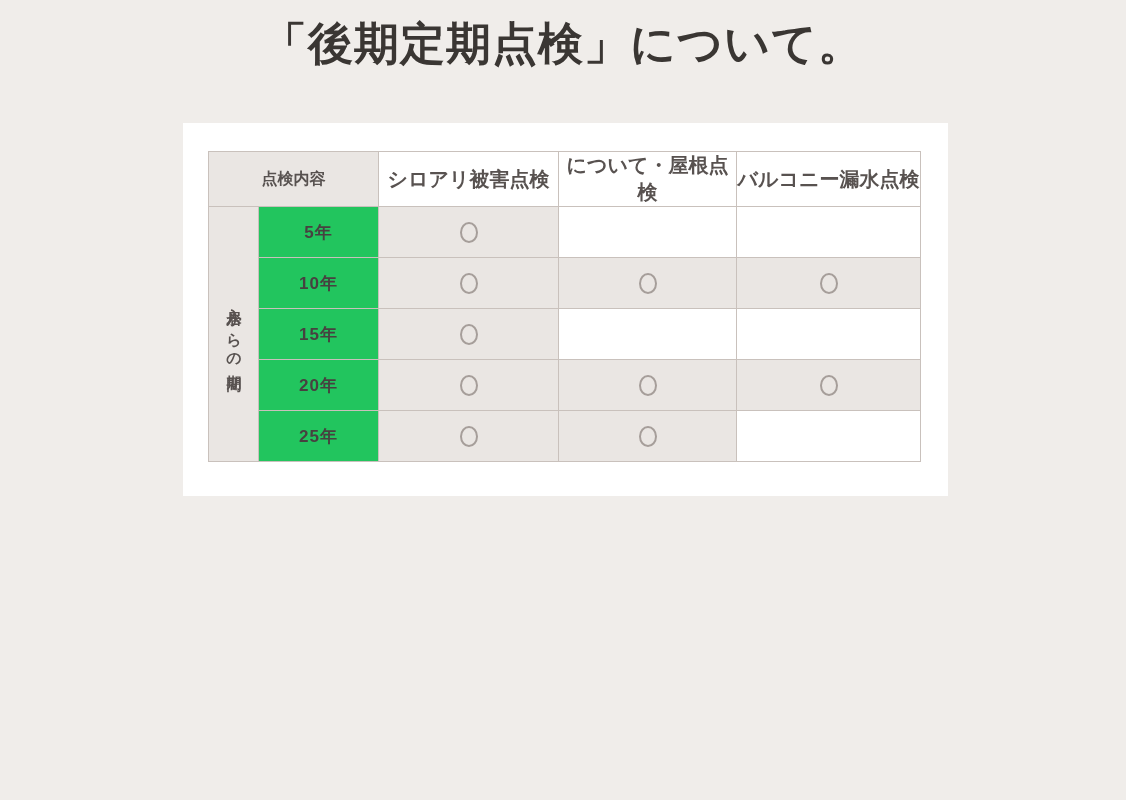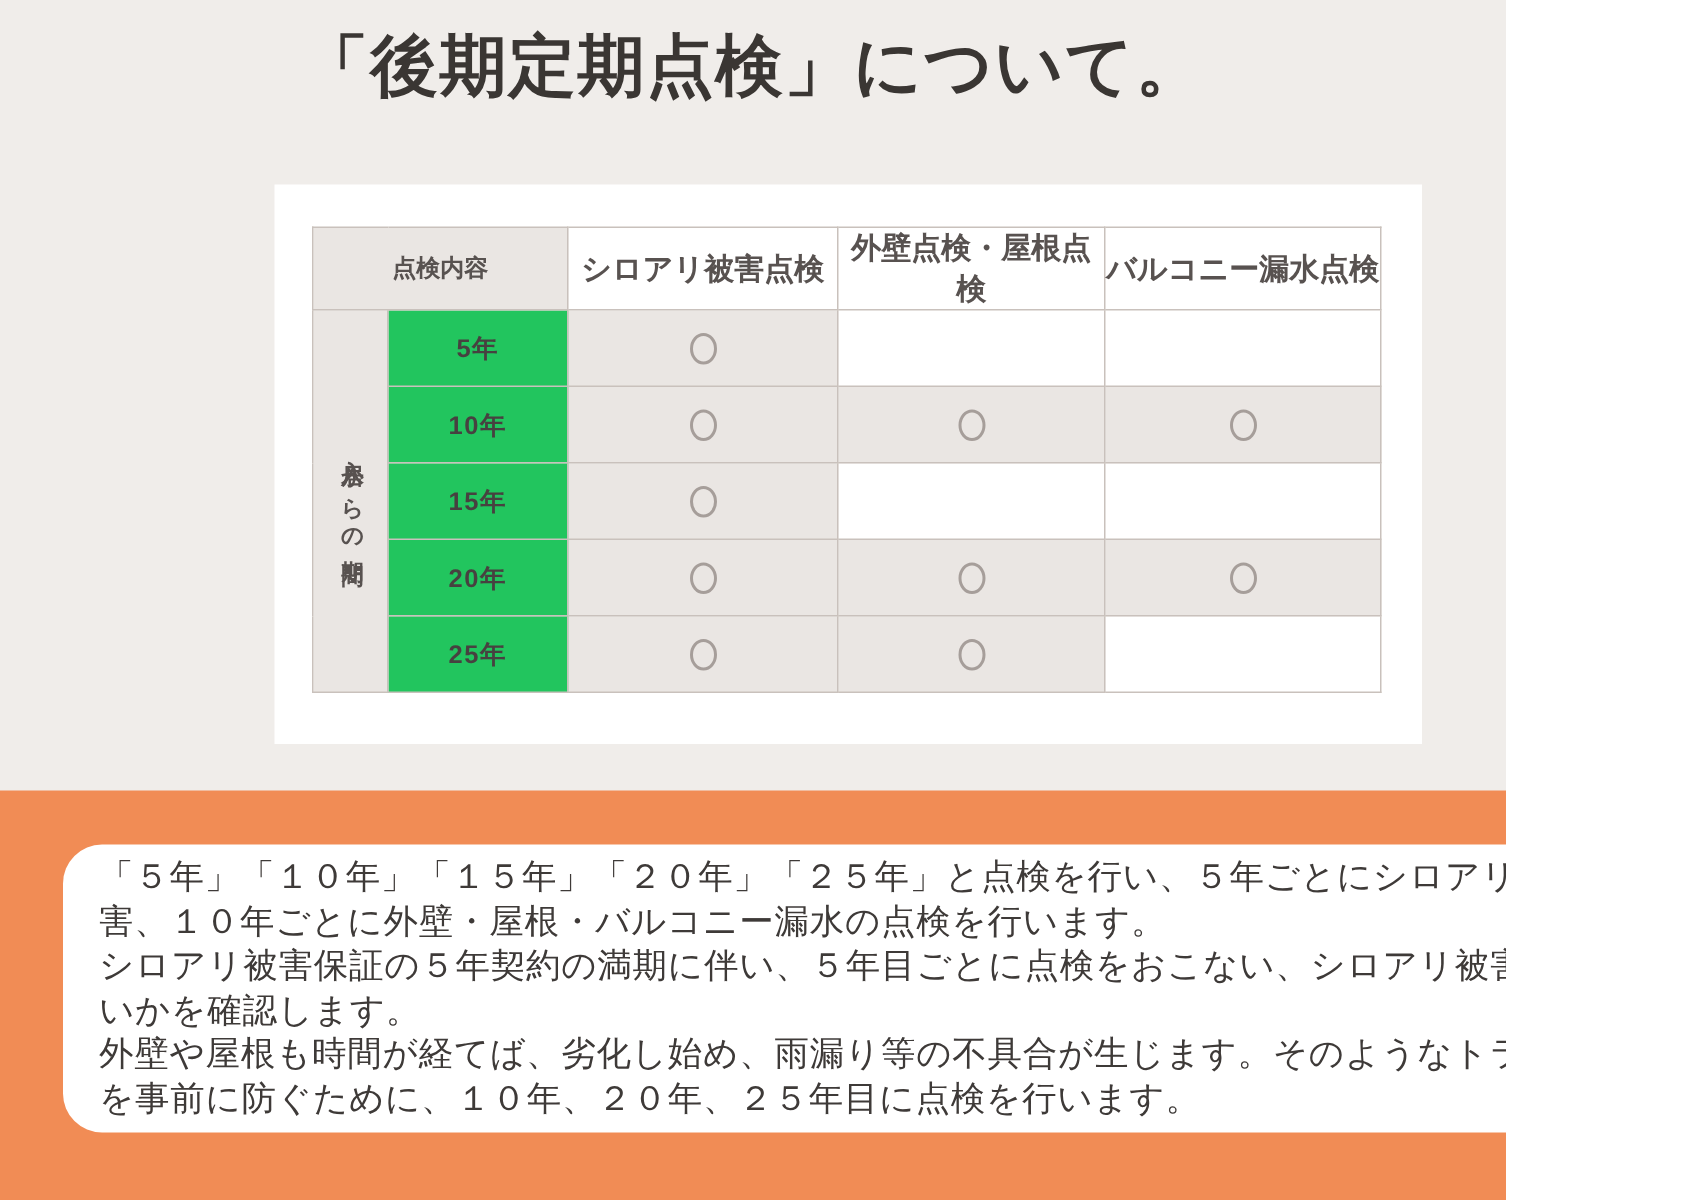--- a/index.html
+++ b/index.html
@@ -1,20 +1,20 @@
 <!DOCTYPE html>
 <html lang="ja"><head>
 <meta charset="utf-8">
 <style>
   html, body { margin: 0; padding: 0; }
   body { font-family: "Liberation Sans", "DejaVu Sans", sans-serif; }
 
   .page {
     position: relative;
-    width: 1004px;
+    width: 1126px;
     height: 800px;
     background: #F0EDEA;
     overflow: hidden;
   }
 
   
   .title {
     position: absolute;
     top: 14px;
     left: 0;
@@ -144,21 +144,21 @@
         <col style="width:50px">
         <col style="width:120px">
         <col style="width:180px">
         <col style="width:178px">
         <col style="width:184px">
       </colgroup>
       <thead>
         <tr>
           <th class="corner" colspan="2">点検内容</th>
           <th class="colhead">シロアリ被害点検</th>
-          <th class="colhead">外壁点検・屋根点検</th>
+          <th class="colhead">について・屋根点検</th>
           <th class="colhead">バルコニー漏水点検</th>
         </tr>
       </thead>
       <tbody id="schedule-body">
           <tr>
             <th rowspan="5" class="vert"><span class="vlabel">入居からの期間</span></th>
             <td class="year">5年</td>
             <td class="markcell has-mark"><span class="mark"></span></td>
             <td class="markcell"></td>
             <td class="markcell"></td>
@@ -184,21 +184,14 @@
           <tr>
             <td class="year">25年</td>
             <td class="markcell has-mark"><span class="mark"></span></td>
             <td class="markcell has-mark"><span class="mark"></span></td>
             <td class="markcell"></td>
           </tr>
         </tbody>
     </table>
   </div>
 
-  <div class="orange-section" style="background:#F18C55;">
-    <div class="description-box">
-      <p>「５年」「１０年」「１５年」「２０年」「２５年」と点検を行い、５年ごとにシロアリ被害、１０年ごとに外壁・屋根・バルコニー漏水の点検を行います。</p>
-      <p>シロアリ被害保証の５年契約の満期に伴い、５年目ごとに点検をおこない、シロアリ被害がないかを確認します。</p>
-      <p>外壁や屋根も時間が経てば、劣化し始め、雨漏り等の不具合が生じます。そのようなトラブルを事前に防ぐために、１０年、２０年、２５年目に点検を行います。</p>
-    </div>
-  </div>
 
 </div>
 
 </body></html>

